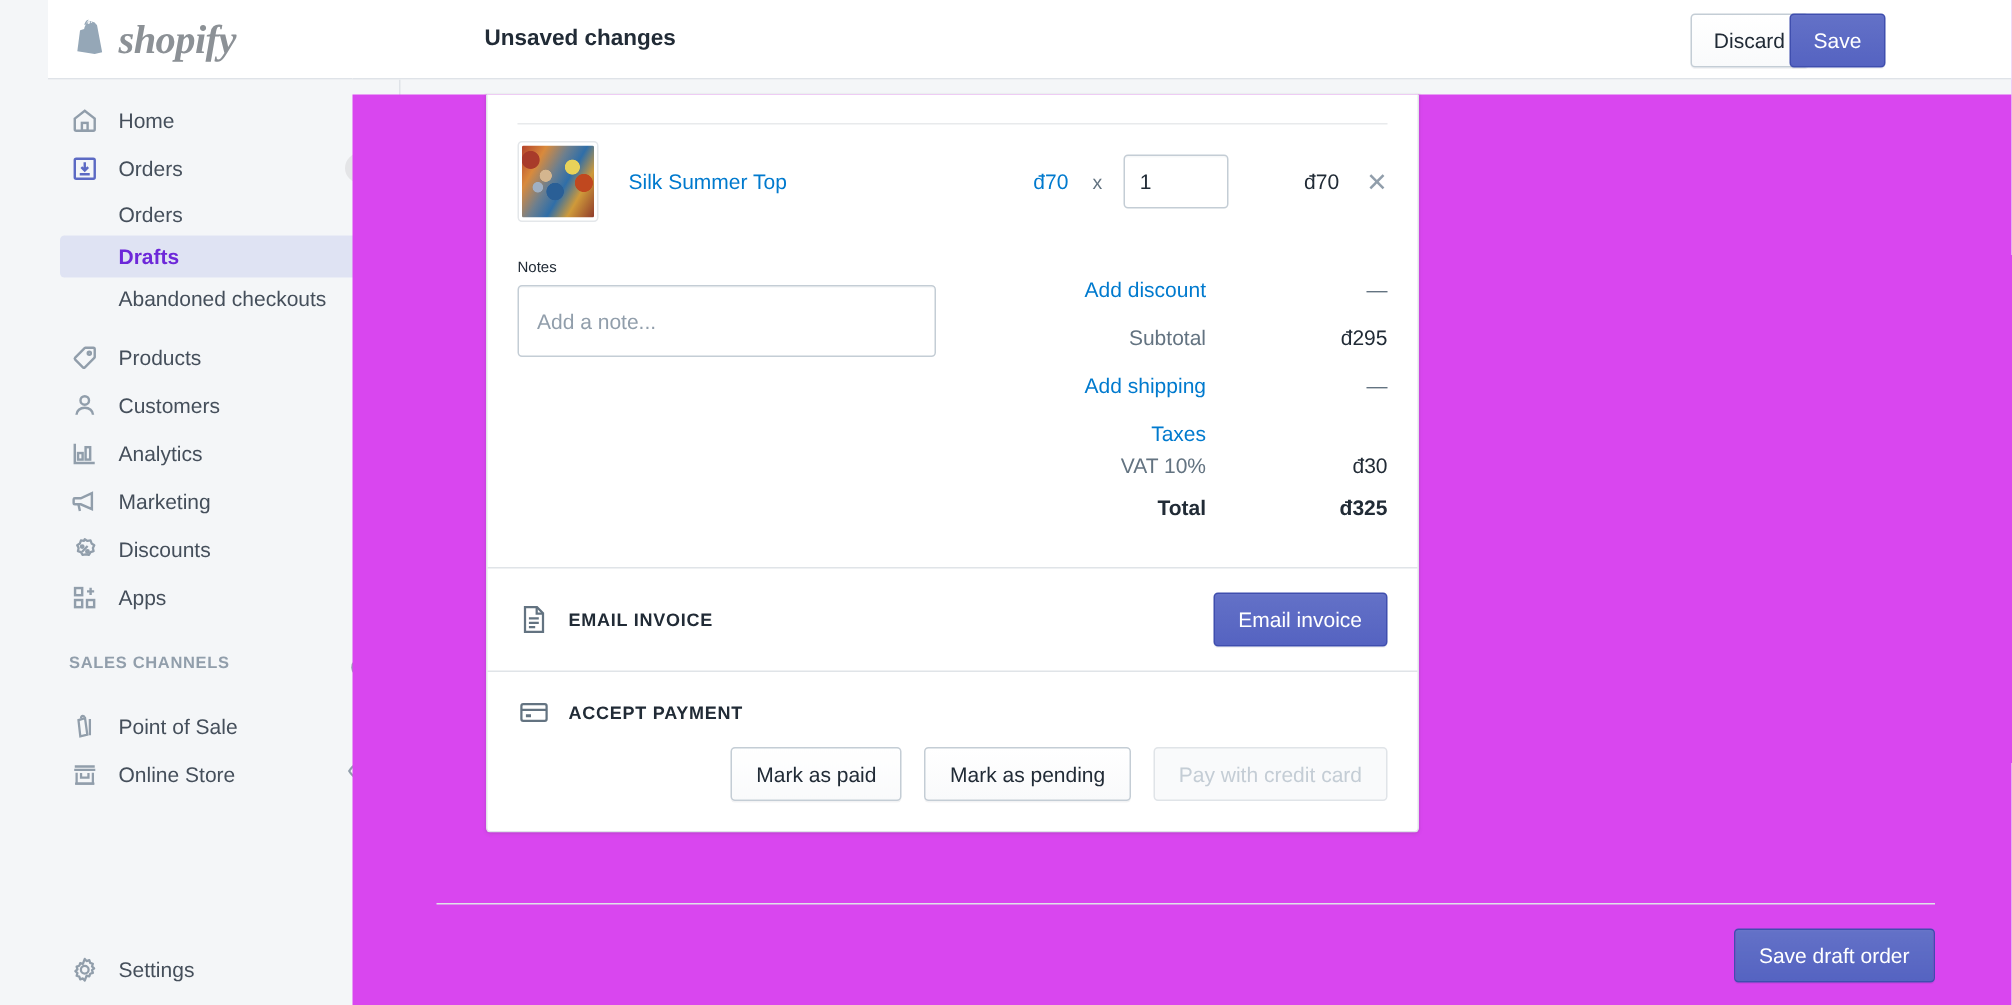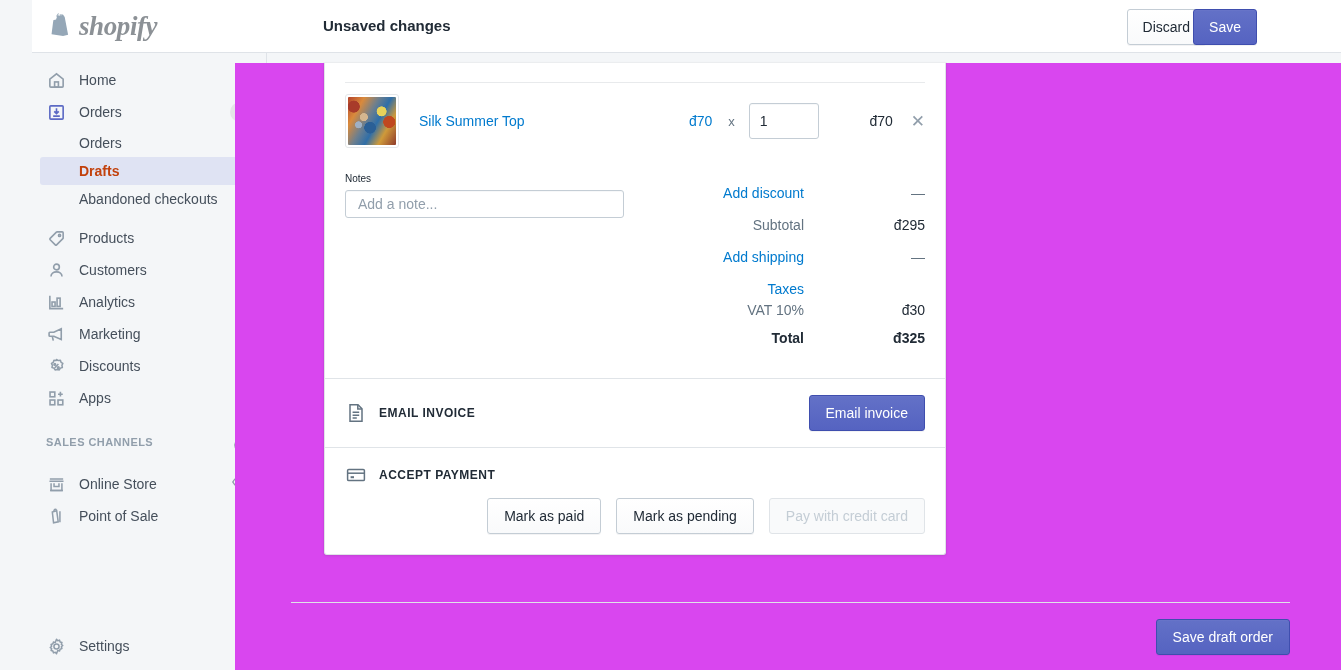--- a/index.html
+++ b/index.html
@@ -76,21 +76,21 @@
     height: 28px;
     margin: 0 8px;
     padding-left: 39px;
     border-radius: 3px;
     cursor: pointer;
     font-size: 14px;
     color: #454f5b;
   }
   .subnav-item.active {
     background: #dfe3f3;
-    color: #c2410c;
+    color: #6d28d9;
     font-weight: bold;
   }
   .section-head {
     display: flex; align-items: flex-start;
     margin: 22px 8px 6px 8px;
     padding-left: 6px;
     height: 26px;
   }
   .section-title {
     font-size: 11px;
@@ -246,21 +246,21 @@
   .mid {
     display: flex;
     padding: 14px 20px 22px 20px;
   }
   .notes-col { width: 280px; }
   .notes-label {
     font-size: 10px; color: #212b36;
     margin-bottom: 6px;
   }
   .notes-input {
-    width: 279px; height: 28px;
+    width: 279px; height: 48px;
     border: 1px solid #c4cdd5;
     border-radius: 3px;
     padding: 0 12px;
     font-family: "Liberation Sans", sans-serif;
     font-size: 14px;
     color: #212b36;
     background: #fff;
     box-shadow: inset 0 1px 0 0 rgba(99,115,129,.05);
   }
   .notes-input::placeholder { color: #919eab; }
@@ -446,43 +446,43 @@
           <svg width="18" height="18" viewBox="0 0 20 20">
             <circle cx="10" cy="10" r="7.6" fill="#919eab"></circle>
             <path d="M10 6.2v7.6M6.2 10h7.6" stroke="#f4f6f8" stroke-width="2" stroke-linecap="round"></path>
           </svg>
         </span>
       </div>
 
       <div class="nav-item">
         <span class="nav-icon">
           <svg width="19" height="19" viewBox="0 0 20 20" fill="none" stroke="#919eab" stroke-width="1.6">
+            <path d="M7.4 4.2c-.1-.9.4-1.8 1.3-1.8.7 0 1.1.5 1.2 1.2"></path>
+            <path d="M5.6 5.3l4.6-1.3 1.6 11.6-4.9 1.1L5.6 5.3z"></path>
+            <path d="M13.6 4.6v11.4"></path>
+          </svg>
+        </span>
+        <span class="nav-label">Point of Sale</span>
+      </div>
+
+      <div class="nav-item">
+        <span class="nav-icon">
+          <svg width="19" height="19" viewBox="0 0 20 20" fill="none" stroke="#919eab" stroke-width="1.6">
             <path d="M3 4.2h14M2.6 6.6h14.8M4.3 8.6v7.6h11.4V8.6"></path>
             <path d="M3.2 16.3h13.6"></path>
             <path d="M7.4 8.8v3.2h5.2V8.8"></path>
           </svg>
         </span>
         <span class="nav-label">Online Store</span>
         <span class="eye-ico">
           <svg width="18" height="14" viewBox="0 0 20 14">
             <path d="M10 1C5.5 1 2 7 2 7s3.5 6 8 6 8-6 8-6-3.5-6-8-6z" fill="none" stroke="#919eab" stroke-width="1.6"></path>
             <circle cx="10" cy="7" r="2.4" fill="#919eab"></circle>
           </svg>
         </span>
-      </div>
-
-      <div class="nav-item">
-        <span class="nav-icon">
-          <svg width="19" height="19" viewBox="0 0 20 20" fill="none" stroke="#919eab" stroke-width="1.6">
-            <path d="M7.4 4.2c-.1-.9.4-1.8 1.3-1.8.7 0 1.1.5 1.2 1.2"></path>
-            <path d="M5.6 5.3l4.6-1.3 1.6 11.6-4.9 1.1L5.6 5.3z"></path>
-            <path d="M13.6 4.6v11.4"></path>
-          </svg>
-        </span>
-        <span class="nav-label">Point of Sale</span>
       </div>
     </div>
 
     <div class="settings-row">
       <div class="nav-item">
         <span class="nav-icon">
           <svg width="19" height="19" viewBox="0 0 20 20" fill="none" stroke="#919eab" stroke-width="1.6">
             <circle cx="10" cy="10" r="2.7"></circle>
             <path d="M10 2.4l1.3 1.5 1.9-.6.6 1.9 1.9.6-.6 1.9 1.5 1.3-1.5 1.3.6 1.9-1.9.6-.6 1.9-1.9-.6L10 17.6l-1.3-1.5-1.9.6-.6-1.9-1.9-.6.6-1.9L3.4 11l1.5-1.3-.6-1.9 1.9-.6.6-1.9 1.9.6L10 2.4z" stroke-linejoin="round"></path>
           </svg>

